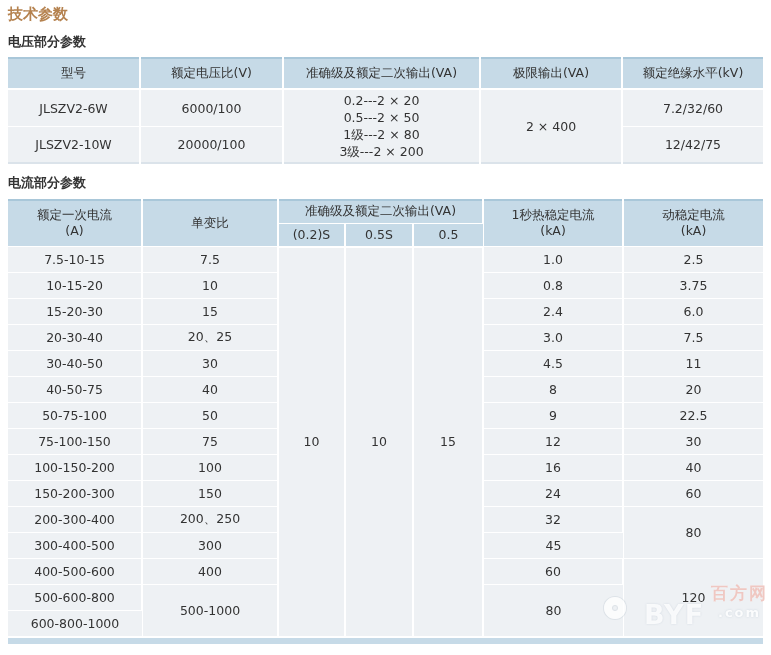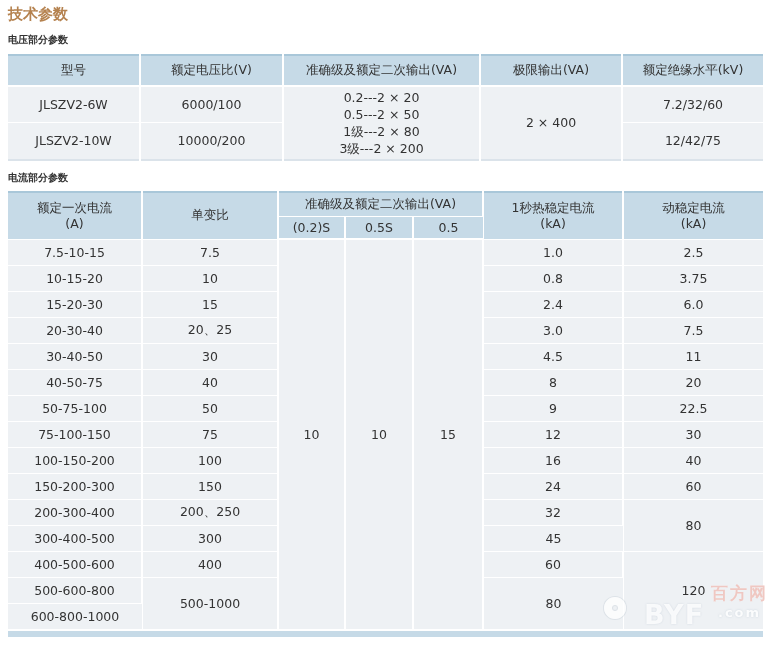--- a/index.html
+++ b/index.html
@@ -14,21 +14,21 @@
   }
   .page { position: relative; width: 771px; height: 655px; }
   .page-title {
     margin: 5px 0 0 8px;
     font-size: 15px; font-weight: bold;
     color: #b5824f;
     line-height: 1.2;
   }
   .section-label {
     margin: 11px 0 7px 8px;
-    font-size: 10px; font-weight: bold;
+    font-size: 13px; font-weight: bold;
     color: #333;
     line-height: 1.25;
   }
   table {
     border-collapse: collapse;
     table-layout: fixed;
     margin-left: 8px;
     width: 755px;
     font-size: 12.5px;
   }
@@ -153,21 +153,21 @@
           <div>0.2---2 × 20</div>
           <div>0.5---2 × 50</div>
           <div>1级---2 × 80</div>
           <div>3级---2 × 200</div>
         </td>
         <td rowspan="2">2 × 400</td>
         <td>7.2/32/60</td>
       </tr>
       <tr>
         <td>JLSZV2-10W</td>
-        <td>10000/200</td>
+        <td>20000/100</td>
         <td>12/42/75</td>
       </tr>
     </tbody>
   </table>
 
   <div class="section-label">电流部分参数</div>
 
   <table class="t2">
     <colgroup>
         <col class="c1">

